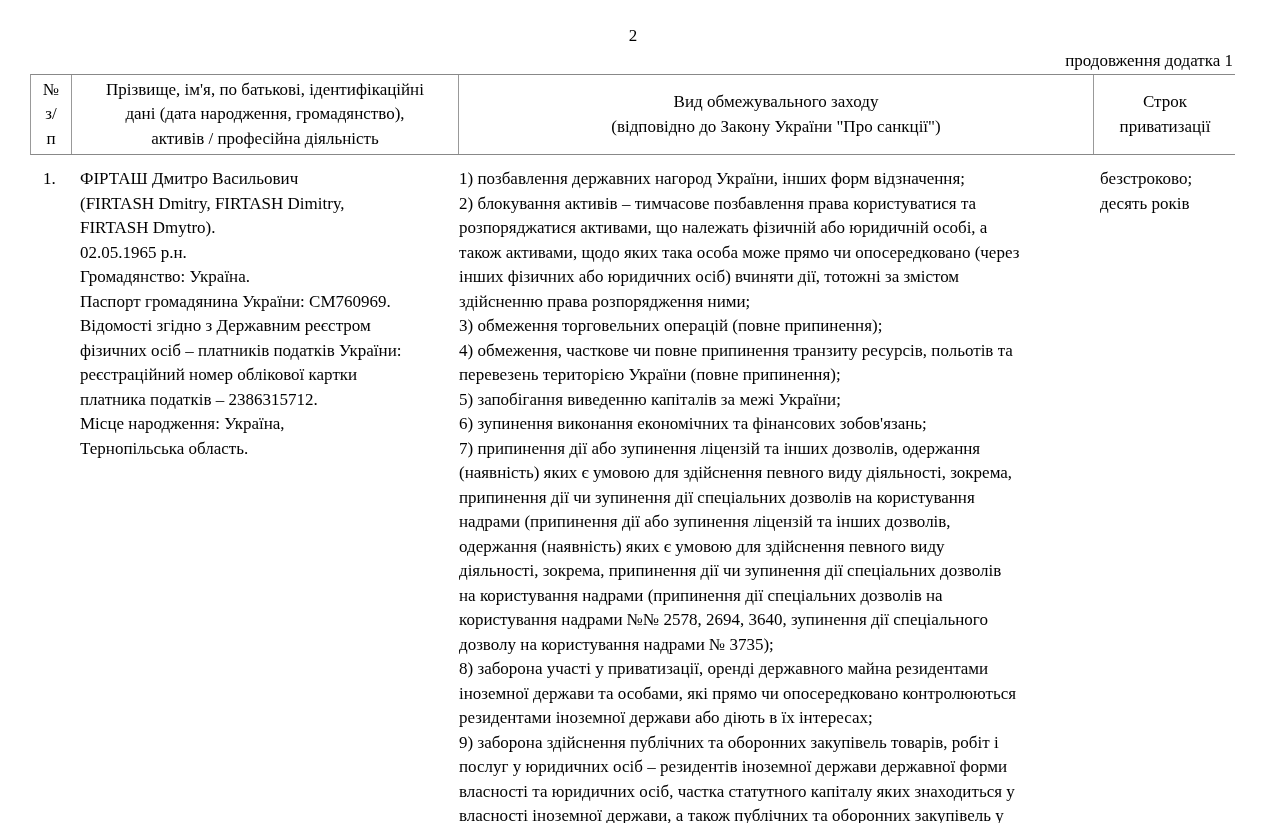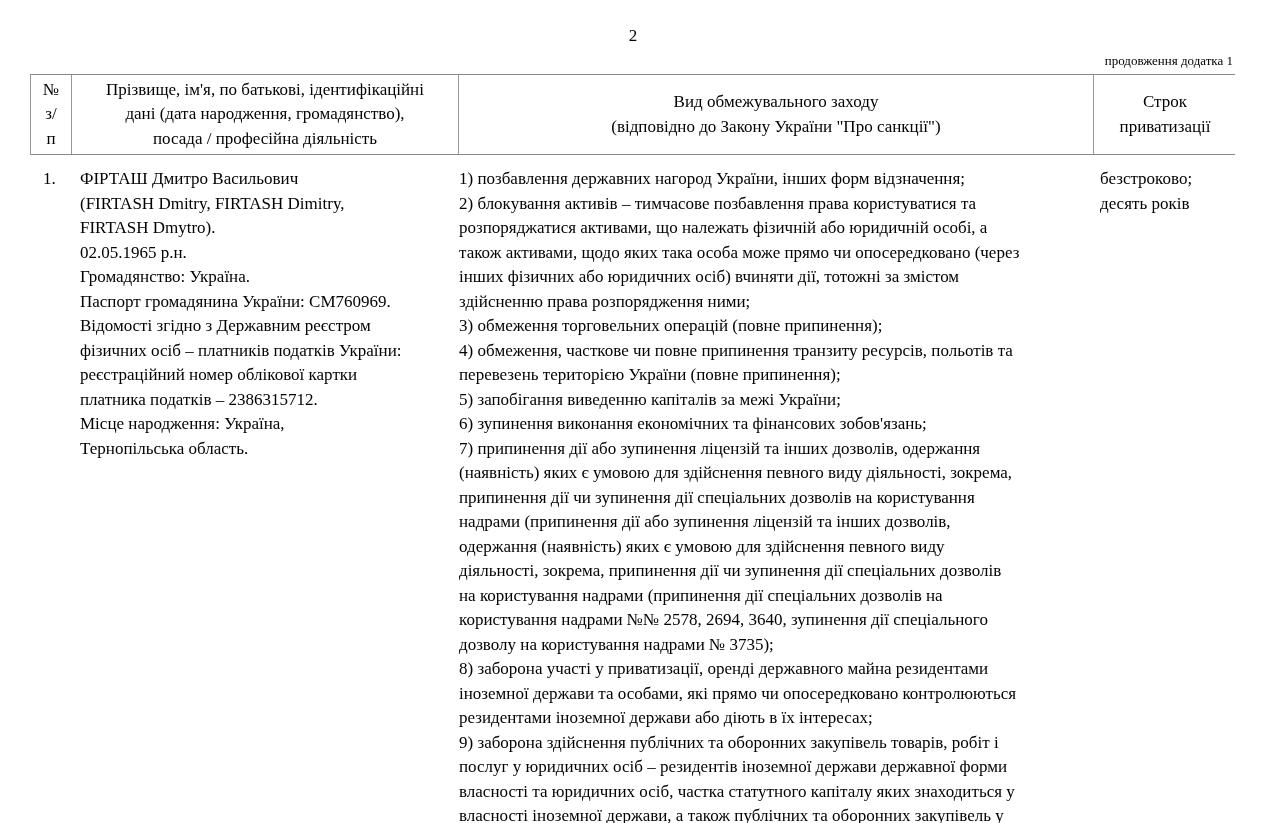--- a/index.html
+++ b/index.html
@@ -22,21 +22,21 @@
     left: 0;
     width: 1266px;
     text-align: center;
     font-size: 17px;
     line-height: 22px;
   }
   .continuation {
     position: absolute;
     top: 50px;
     right: 47px;
-    font-size: 13px;
+    font-size: 17px;
     line-height: 22px;
   }
   .table {
     position: absolute;
     top: 74px;
     left: 30px;
     width: 1205px;
   }
   .thead {
     display: grid;
@@ -85,21 +85,21 @@
   <div class="continuation">продовження додатка 1</div>
 
   <div class="table">
 
     <div class="thead">
       <div class="th">№
 з/
 п</div>
       <div class="th">Прізвище, ім'я, по батькові, ідентифікаційні
 дані (дата народження, громадянство),
-посада / професійна діяльність</div>
+активів / професійна діяльність</div>
       <div class="th">Вид обмежувального заходу
 (відповідно до Закону України "Про санкції")</div>
       <div class="th">Строк
 приватизації</div>
     </div>
 
     <div class="trow">
       <div class="td num">1.</div>
       <div class="td person">ФІРТАШ Дмитро Васильович
 (FIRTASH Dmitry, FIRTASH Dimitry,

